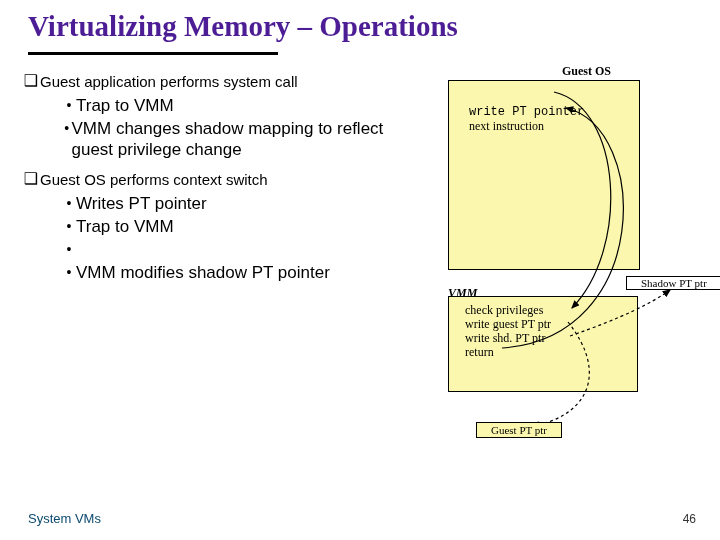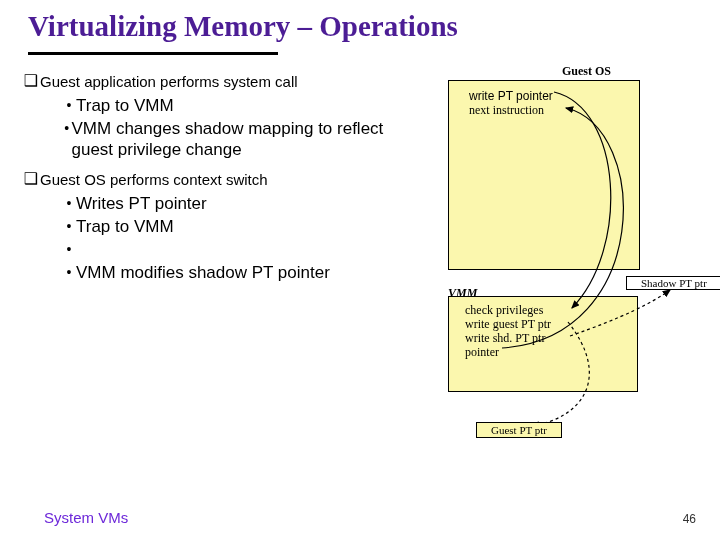--- a/index.html
+++ b/index.html
@@ -83,21 +83,21 @@
   }
   .boxGuest {
     position: absolute;
     left: 6px;
     top: 12px;
     width: 190px;
     height: 188px;
     background: #fbf7ae;
     border: 1px solid #000;
   }
-  .boxGuest .t1 { padding: 8px 0 0 20px; font-size: 12px; font-family:Liberation Sans, sans-serif; }
+  .boxGuest .t1 { padding: 8px 0 0 20px; font-size: 12px; font-family:Liberation Mono, monospace;margin-top:16px; }
   .boxGuest .t2 { padding: 0 0 0 20px; font-size: 12px; font-family:"Times New Roman", serif; }
   .vmmLabel {
     position: absolute;
     left: 6px;
     top: 218px;
     font-size: 12px;
     font-weight: bold;
     font-style: italic;
     font-family: "Times New Roman", serif;
   }
@@ -135,24 +135,24 @@
     background: #fbf7ae;
     font-size: 11px;
     font-family:"Times New Roman", serif;
     text-align: center;
     padding: 1px 0;
     z-index: 3;
   }
 
   .footer-l {
     position: absolute;
-    left: 44px;
+    left: 28px;
     bottom: 14px;
-    font-size: 15px;
-    color: #6d28d9;
+    font-size: 13px;
+    color: #0c4a6e;
   }
   .footer-r {
     position: absolute;
     right: 24px;
     bottom: 14px;
     font-size: 12px;
     color: #333;
   }
 
   svg.overlay {
@@ -210,21 +210,21 @@
   <div class="boxGuest">
     <div class="t1">write PT pointer</div>
     <div class="t2">next instruction</div>
   </div>
   <div class="vmmLabel">VMM</div>
   <div class="shadowLabel">Shadow PT ptr</div>
   <div class="boxVmm">
     <div>check  privileges</div>
     <div>write guest PT ptr</div>
     <div>write shd. PT ptr</div>
-    <div>pointer</div>
+    <div>return</div>
   </div>
   <div class="boxPtr">Guest  PT ptr</div>
 
   <svg class="overlay">
     <defs>
       <marker id="arr" markerWidth="8" markerHeight="8" refX="6" refY="3" orient="auto">
         <path d="M0,0 L7,3 L0,6 Z" fill="#000"></path>
       </marker>
     </defs>
 

